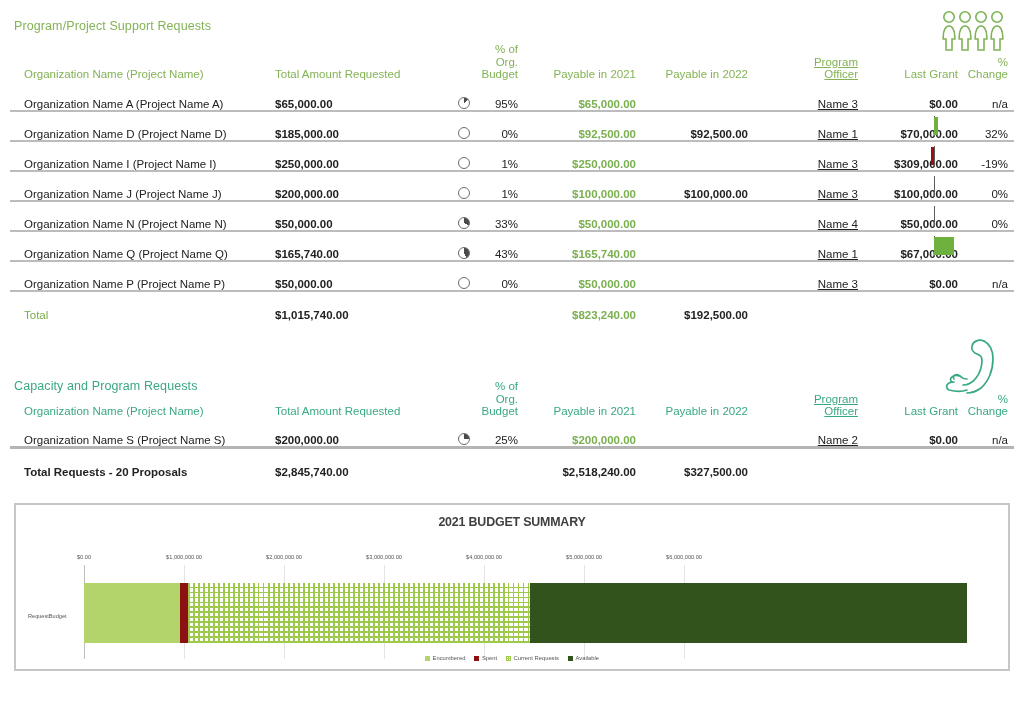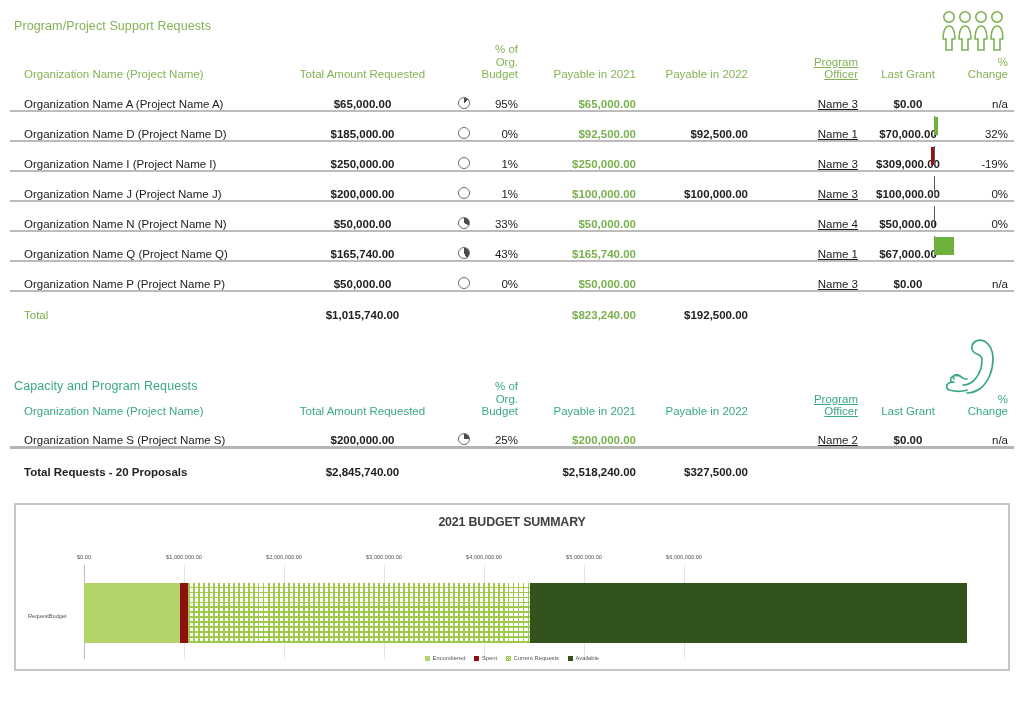--- a/index.html
+++ b/index.html
@@ -26,27 +26,27 @@
   }
   .hdr th {
     font-weight:normal; vertical-align:bottom; padding-bottom:3px; line-height:12.5px;
   }
   .row td { border-bottom:2px solid #bcbcbc; padding-bottom:5px; }
   .row.first td { border-top:none; }
   .row.last td { border-bottom:2px solid #bcbcbc; }
 
   
   .c-org   { width:265px; text-align:left;  padding-left:14px !important; }
-  .c-total { width:175px; text-align:center; }
+  .c-total { width:175px; text-align:left; }
   .c-pie   { width:28px;  text-align:center; }
   .c-pct   { width:40px;  text-align:right; }
   .c-p21   { width:118px; text-align:right; }
   .c-p22   { width:112px; text-align:right; }
   .c-po    { width:110px; text-align:right; padding-left:6px !important;text-decoration:underline; }
-  .c-last  { width:100px; text-align:center; }
+  .c-last  { width:100px; text-align:right; }
   .c-chg   { width:56px;  text-align:right; padding-right:6px !important; }
 
   .green-txt { color:#7aad4c; }
   .green-hdr { color:#84b356; }
   .teal-hdr  { color:#3aa981; }
   .money-green { color:#7ab04f; font-weight:bold; }
   .money-dark  { color:#222; font-weight:bold; }
   .nm  { font-weight:normal; color:#222; }
 
   

